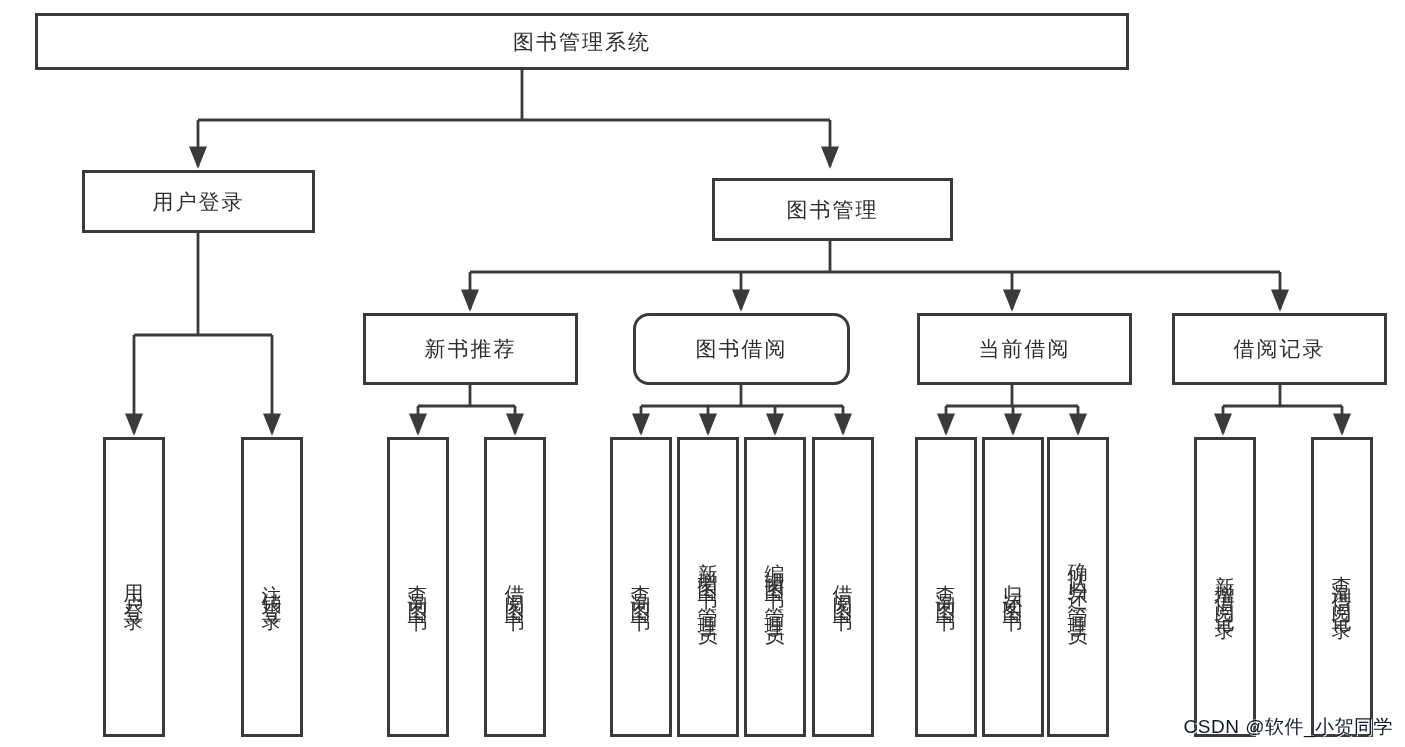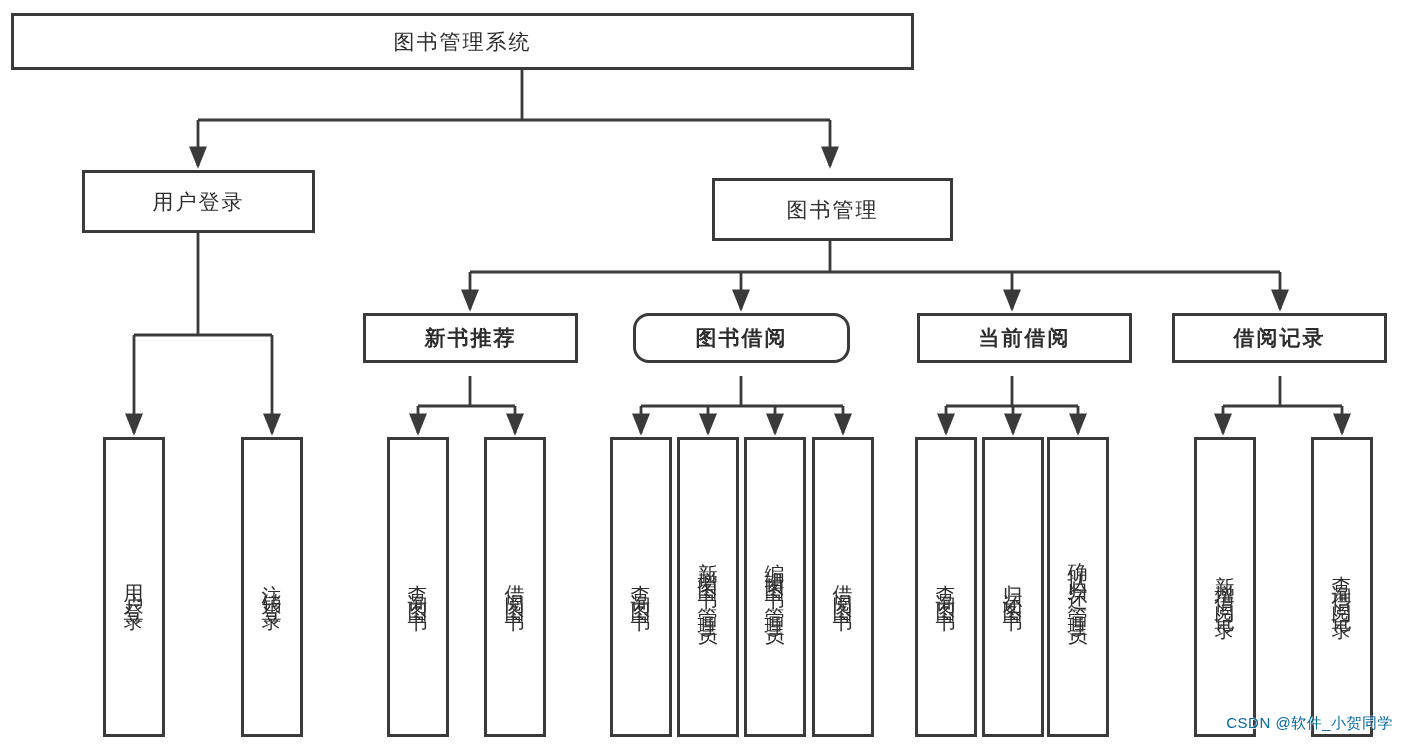--- a/index.html
+++ b/index.html
@@ -34,24 +34,24 @@
     white-space: nowrap;
   }
   .leaf-label {
     writing-mode: vertical-rl;
     text-orientation: mixed;
     font-size: 20px;
     letter-spacing: 9px;
     line-height: 1.1;
     white-space: nowrap;
   }
-  .root-box   { left: 11px;  top: 13px;  width: 903px; height: 57px; }
+  .root-box   { left: 35px;  top: 13px;  width: 1094px; height: 57px; }
   .lvl2-a     { left: 82px;  top: 170px; width: 233px;  height: 63px; }
   .lvl2-b     { left: 712px; top: 178px; width: 241px;  height: 63px; }
-  .lvl3       { top: 313px; height: 50px; font-weight: bold; }
+  .lvl3       { top: 313px; height: 72px; }
   .lvl3-a     { left: 363px;  width: 215px; }
   .lvl3-b     { left: 633px;  width: 217px; border-radius: 16px; }
   .lvl3-c     { left: 905px;  width: 215px; margin-left: 12px; }
   .lvl3-d     { left: 1172px; width: 215px; text-align: right; }
   .leaf       { top: 437px; width: 62px; height: 300px; }
   .leaf-1  { left: 103px; }
   .leaf-2  { left: 241px; }
   .leaf-3  { left: 387px; }
   .leaf-4  { left: 484px; }
   .leaf-5  { left: 610px; }
@@ -61,23 +61,23 @@
   .leaf-9  { left: 915px; }
   .leaf-10 { left: 982px; }
   .leaf-11 { left: 1047px; }
   .leaf-12 { left: 1194px; }
   .leaf-13 { left: 1311px; }
   .watermark {
     position: absolute;
     right: 12px;
     top: 714px;
     z-index: 5;
-    font-size: 15px;
+    font-size: 19px;
     letter-spacing: 0.5px;
-    color: #0369a1;
+    color: #0f172a;
     text-shadow: 1px 1px 0 rgba(255,255,255,0.85), -1px -1px 0 rgba(255,255,255,0.4);
     white-space: nowrap;
   }
 </style>
 </head>
 <body>
 
 <div class="canvas">
 
   <svg class="connectors" viewBox="0 0 1405 747" xmlns="http://www.w3.org/2000/svg">

